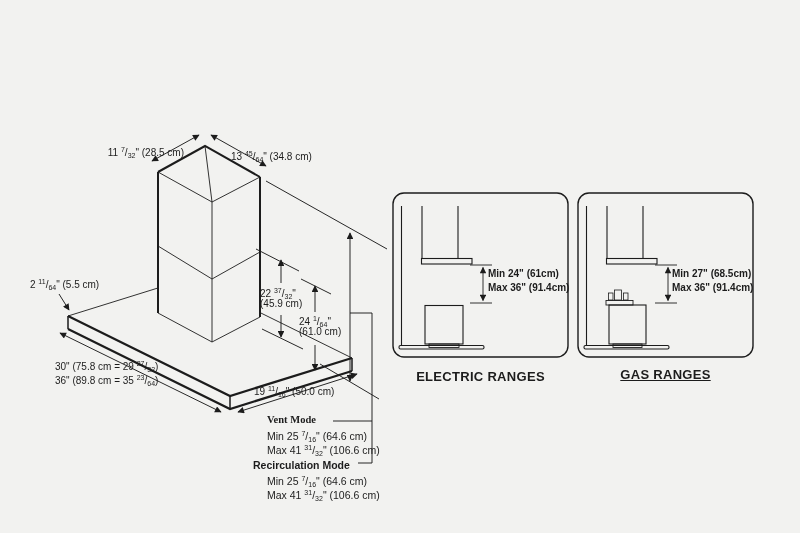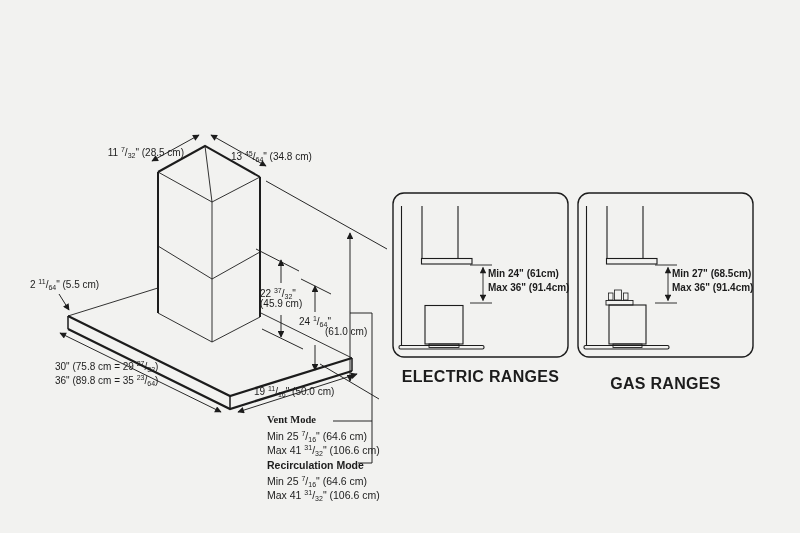--- a/index.html
+++ b/index.html
@@ -18,21 +18,21 @@
     line-height:12px;
     white-space:nowrap;
     color:#1c1c1c;
   }
   .lbl sup{font-size:7px;vertical-align:3.5px;}
   .lbl sub{font-size:7px;vertical-align:-2px;}
   .lbl.bold{font-weight:bold;}
   .mode{font-size:10.5px;line-height:12px;}
   .panel-dim{font-weight:600;font-size:10px;}
   .panel-title{
-    font-weight:bold;font-size:16px;letter-spacing:.3px;
+    font-weight:bold;font-size:13px;letter-spacing:.3px;
     width:175px;text-align:center;
   }
   .right-align{text-align:right;}
 </style>
 </head>
 <body>
 
 <div class="stage">
 
   <svg width="800" height="533" viewBox="0 0 800 533">
@@ -122,34 +122,34 @@
   </svg>
 
   <div class="lbl right-align" style="left:92px;top:144px;width:92px;">11 <sup>7</sup>/<sub>32</sub>" (28.5 cm)</div>
   <div class="lbl" style="left:231px;top:148px;">13 <sup>45</sup>/<sub>64</sub>" (34.8 cm)</div>
   <div class="lbl" style="left:30px;top:276px;">2 <sup>11</sup>/<sub>64</sub>" (5.5 cm)</div>
 
   <div class="lbl" style="left:260px;top:285px;">22 <sup>37</sup>/<sub>32</sub>"</div>
   <div class="lbl" style="left:260px;top:298px;">(45.9 cm)</div>
 
   <div class="lbl" style="left:299px;top:313px;">24 <sup>1</sup>/<sub>64</sub>"</div>
-  <div class="lbl" style="left:299px;top:326px;margin-left:26px;">(61.0 cm)</div>
+  <div class="lbl" style="left:299px;top:326px;">(61.0 cm)</div>
 
   <div class="lbl" style="left:55px;top:358px;">30" (75.8 cm = 29 <sup>27</sup>/<sub>32</sub>)</div>
   <div class="lbl" style="left:55px;top:372px;">36" (89.8 cm = 35 <sup>23</sup>/<sub>64</sub>)</div>
   <div class="lbl" style="left:254px;top:383px;">19 <sup>11</sup>/<sub>16</sub>" (50.0 cm)</div>
 
   <div class="lbl mode bold" style="left:267px;top:414px;font-family:Liberation Serif, serif;">Vent Mode</div>
   <div class="lbl mode" style="left:267px;top:428px;">Min 25 <sup>7</sup>/<sub>16</sub>" (64.6 cm)</div>
   <div class="lbl mode" style="left:267px;top:442px;">Max 41 <sup>31</sup>/<sub>32</sub>" (106.6 cm)</div>
-  <div class="lbl mode bold" style="left:267px;top:459px;text-align:center;">Recirculation Mode</div>
+  <div class="lbl mode bold" style="left:253px;top:459px;text-align:center;">Recirculation Mode</div>
   <div class="lbl mode" style="left:267px;top:473px;">Min 25 <sup>7</sup>/<sub>16</sub>" (64.6 cm)</div>
   <div class="lbl mode" style="left:267px;top:487px;">Max 41 <sup>31</sup>/<sub>32</sub>" (106.6 cm)</div>
 
   <div class="lbl panel-dim" style="left:488px;top:268px;">Min 24" (61cm)</div>
   <div class="lbl panel-dim" style="left:488px;top:282px;">Max 36" (91.4cm)</div>
   <div class="lbl panel-title" style="left:393px;top:371px;">ELECTRIC RANGES</div>
 
   <div class="lbl panel-dim" style="left:672px;top:268px;">Min 27" (68.5cm)</div>
   <div class="lbl panel-dim" style="left:672px;top:282px;">Max 36" (91.4cm)</div>
-  <div class="lbl panel-title" style="left:578px;top:378px;">GAS RANGES</div>
+  <div class="lbl panel-title" style="left:578px;top:369px;text-decoration:underline;">GAS RANGES</div>
 
 </div>
 
 </body></html>

